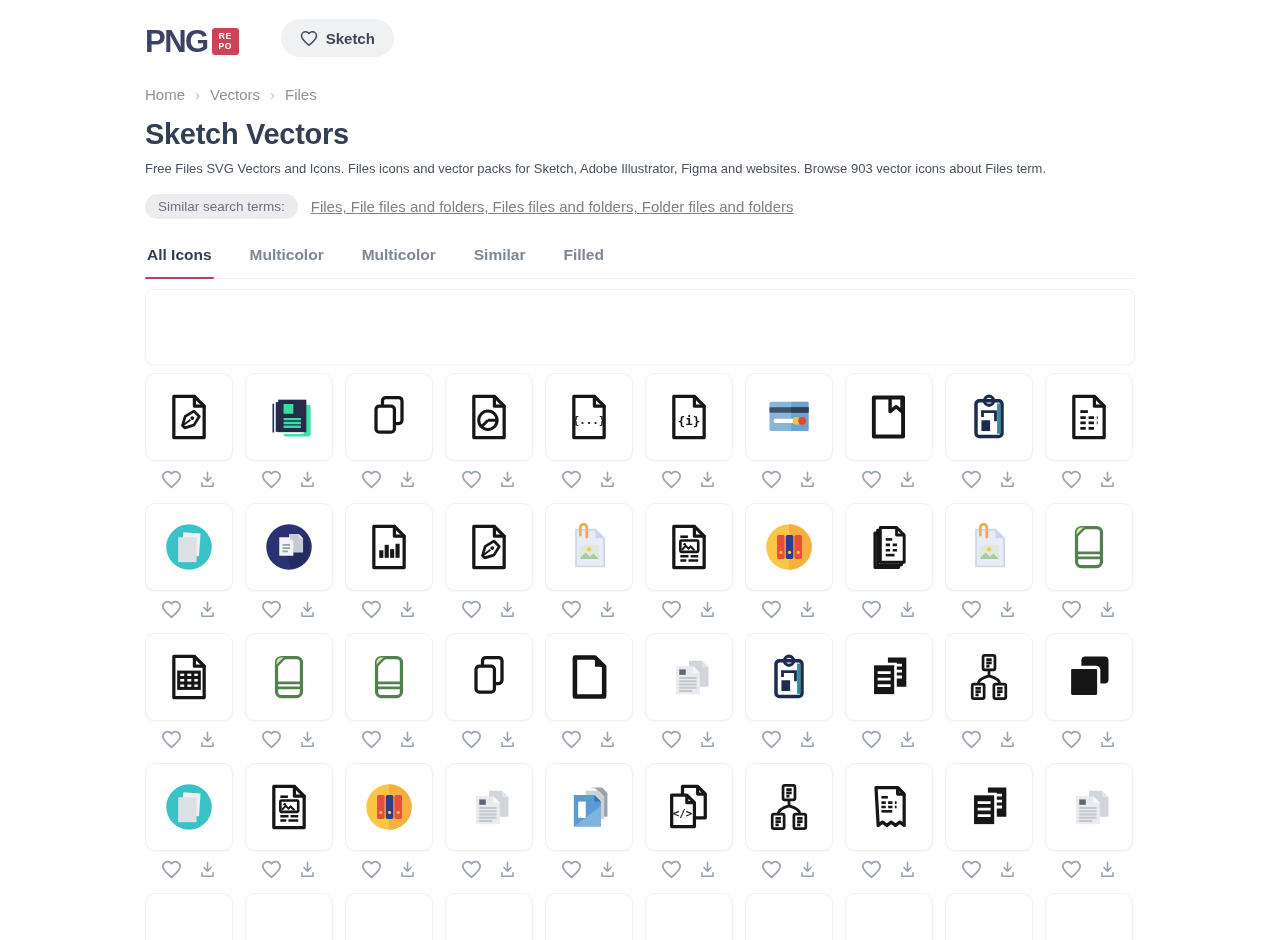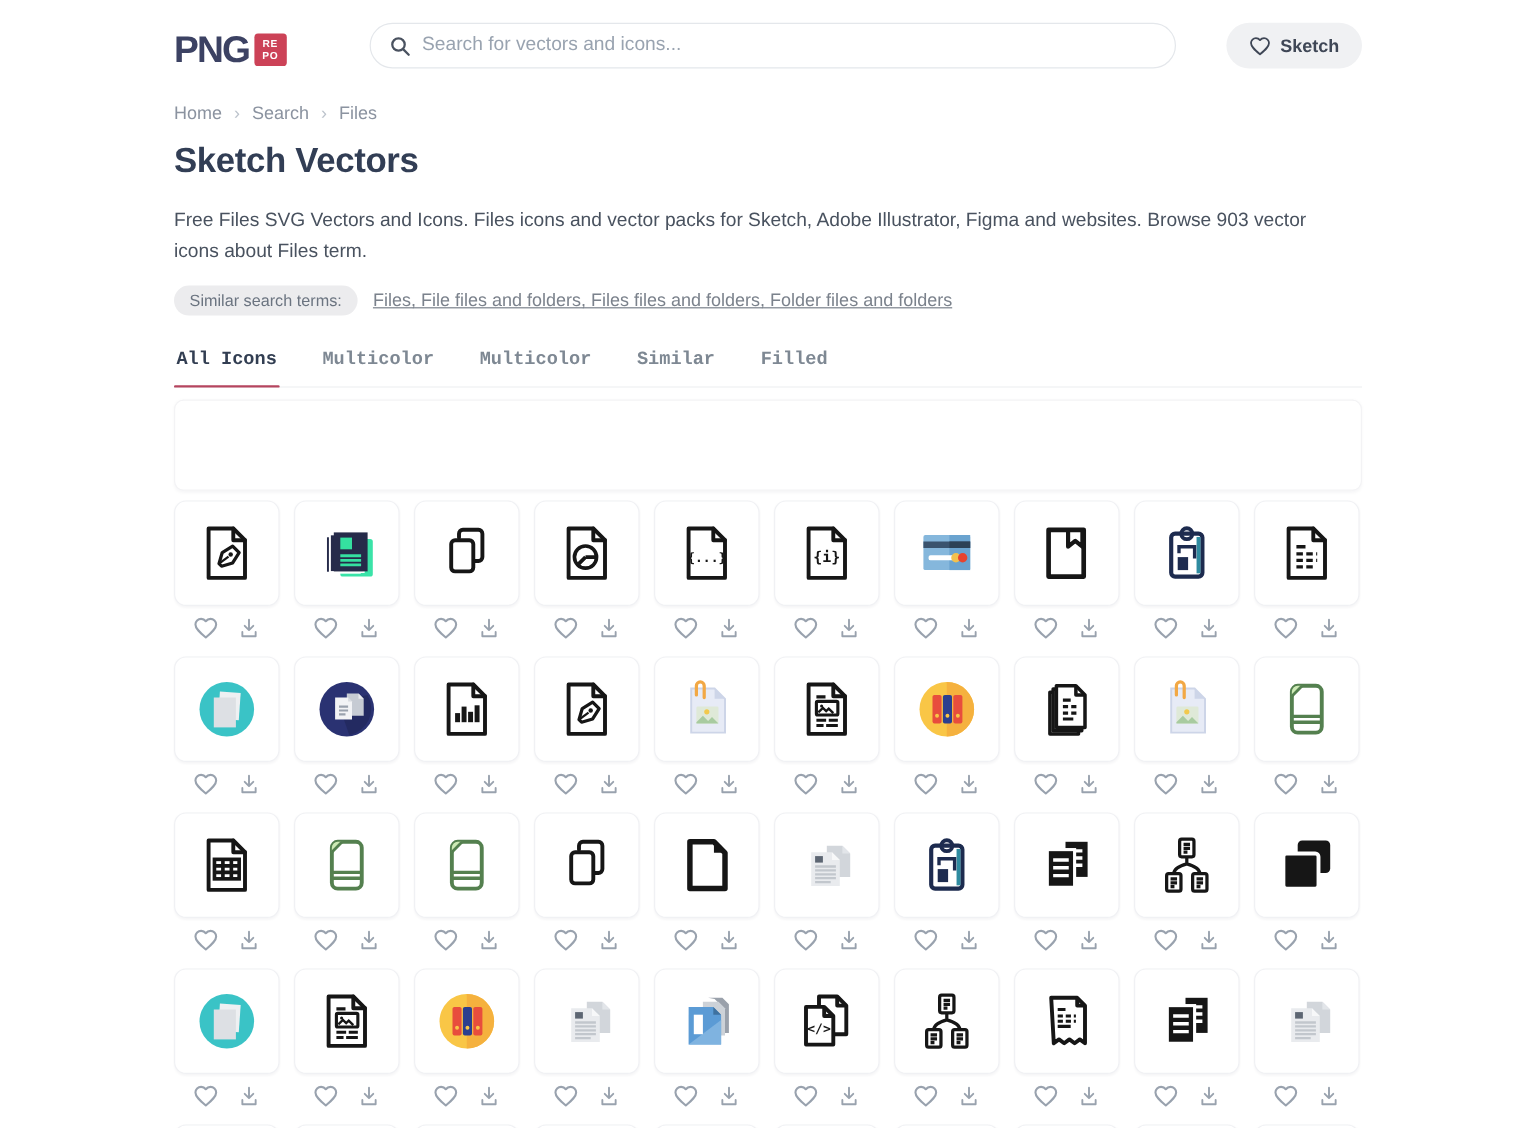--- a/index.html
+++ b/index.html
@@ -23,30 +23,30 @@
   .saved-btn { margin-left:11px; height:38px; border:none; border-radius:19px; background:#f0f1f3;
     display:flex; align-items:center; gap:8px; padding:0 19px; font-size:15px; font-weight:600;
     color:#3f4756; cursor:pointer; font-family:"Liberation Sans", sans-serif; }
 
   
   .breadcrumb { margin-top:29px; display:flex; align-items:center; font-size:15px; }
   .bc-link { color:#8b93a0; text-decoration:none; cursor:pointer;text-align:center; }
   .bc-sep { color:#bcc3cc; margin:0 10px; font-size:15px; }
 
   .title { margin-top:15px; font-size:29px; font-weight:800; color:var(--title-navy); letter-spacing:-.3px; }
-  .desc { margin-top:20px; font-size:16px; line-height:1.64; color:#49525f; max-width:965px; }
+  .desc { margin-top:7px; font-size:13px; line-height:1.64; color:#49525f; max-width:965px; }
 
   .similar { margin-top:15px; display:flex; align-items:center; gap:13px; }
   .pill { background:#ececee; border-radius:14px; padding:5px 13px; font-size:13.5px; color:#6b7480; white-space:nowrap; }
   .terms { font-size:15px; color:#7b828c; cursor:pointer;text-decoration:underline; }
 
   
   .tabs { margin-top:27px; display:flex; gap:34px; border-bottom:1px solid #eef0f2; }
   .tab { position:relative; background:none; border:none; padding:0 2px 14px; font-size:15.5px;
-    font-weight:600; color:#7e8893; cursor:pointer; font-family:Liberation Mono, monospace;text-align:center; }
+    font-weight:600; color:#7e8893; cursor:pointer; font-family:Liberation Sans, sans-serif;text-align:center; }
   .tab.active { color:#323e52; font-weight:700; }
   .tab.active::after { content:""; position:absolute; left:0; right:0; bottom:-1px; height:2.5px;
     background:var(--tab-underline); border-radius:2px; }
 
   .ad-box { margin-top:10px; height:76px; border:1px solid #f3f3f5; border-radius:8px;
     box-shadow:0 1px 3px rgba(16,24,40,.04); background:#fff; }
 
   
   .grid { margin-top:8px; display:grid; grid-template-columns:repeat(10, 88px); column-gap:12px; row-gap:14px; }
   .cell { width:88px; }
@@ -65,43 +65,34 @@
 <div class="container">
 
   <header class="topbar">
     <a class="logo">
       <span class="logo-text">PNG</span>
       <span class="logo-badge">
         <span>RE</span>
         <span>PO</span>
       </span>
     </a>
-    <div class="search">
-      <span class="search-icon">
-        <svg width="17" height="17" viewBox="0 0 18 18" fill="none" stroke="#4a5260" stroke-width="2" stroke-linecap="round">
-            <circle cx="7.5" cy="7.5" r="5.5"></circle>
-            <path d="M12 12l4.5 4.5"></path>
-          </svg>
-      </span>
-      <input class="search-input" placeholder="Search for vectors and icons..." style="">
-    </div>
     <button class="saved-btn">
       <span style="display:flex">
         <svg width="18" height="17" viewBox="0 0 24 22" fill="none" stroke="#3f4756" stroke-width="2" stroke-linejoin="round">
             <path d="M12 20C6 15 2 11.5 2 7.5 2 4.5 4.5 2 7.5 2c1.8 0 3.4.9 4.5 2.3C13.1 2.9 14.7 2 16.5 2 19.5 2 22 4.5 22 7.5c0 4-4 7.5-10 12.5z"></path>
           </svg>
       </span>
       <span>Sketch</span>
     </button>
   </header>
 
   <nav class="breadcrumb">
       <a class="bc-link">Home</a>
       <span class="bc-sep">›</span>
-      <a class="bc-link">Search</a>
+      <a class="bc-link">Vectors</a>
       <span class="bc-sep">›</span>
       <a class="bc-link">Files</a>
     </nav>
 
   <h1 class="title">Sketch Vectors</h1>
 
   <p class="desc">Free Files SVG Vectors and Icons. Files icons and vector packs for Sketch, Adobe Illustrator, Figma and websites. Browse 903 vector icons about Files term.</p>
 
   <div class="similar">
     <span class="pill">Similar search terms:</span>

